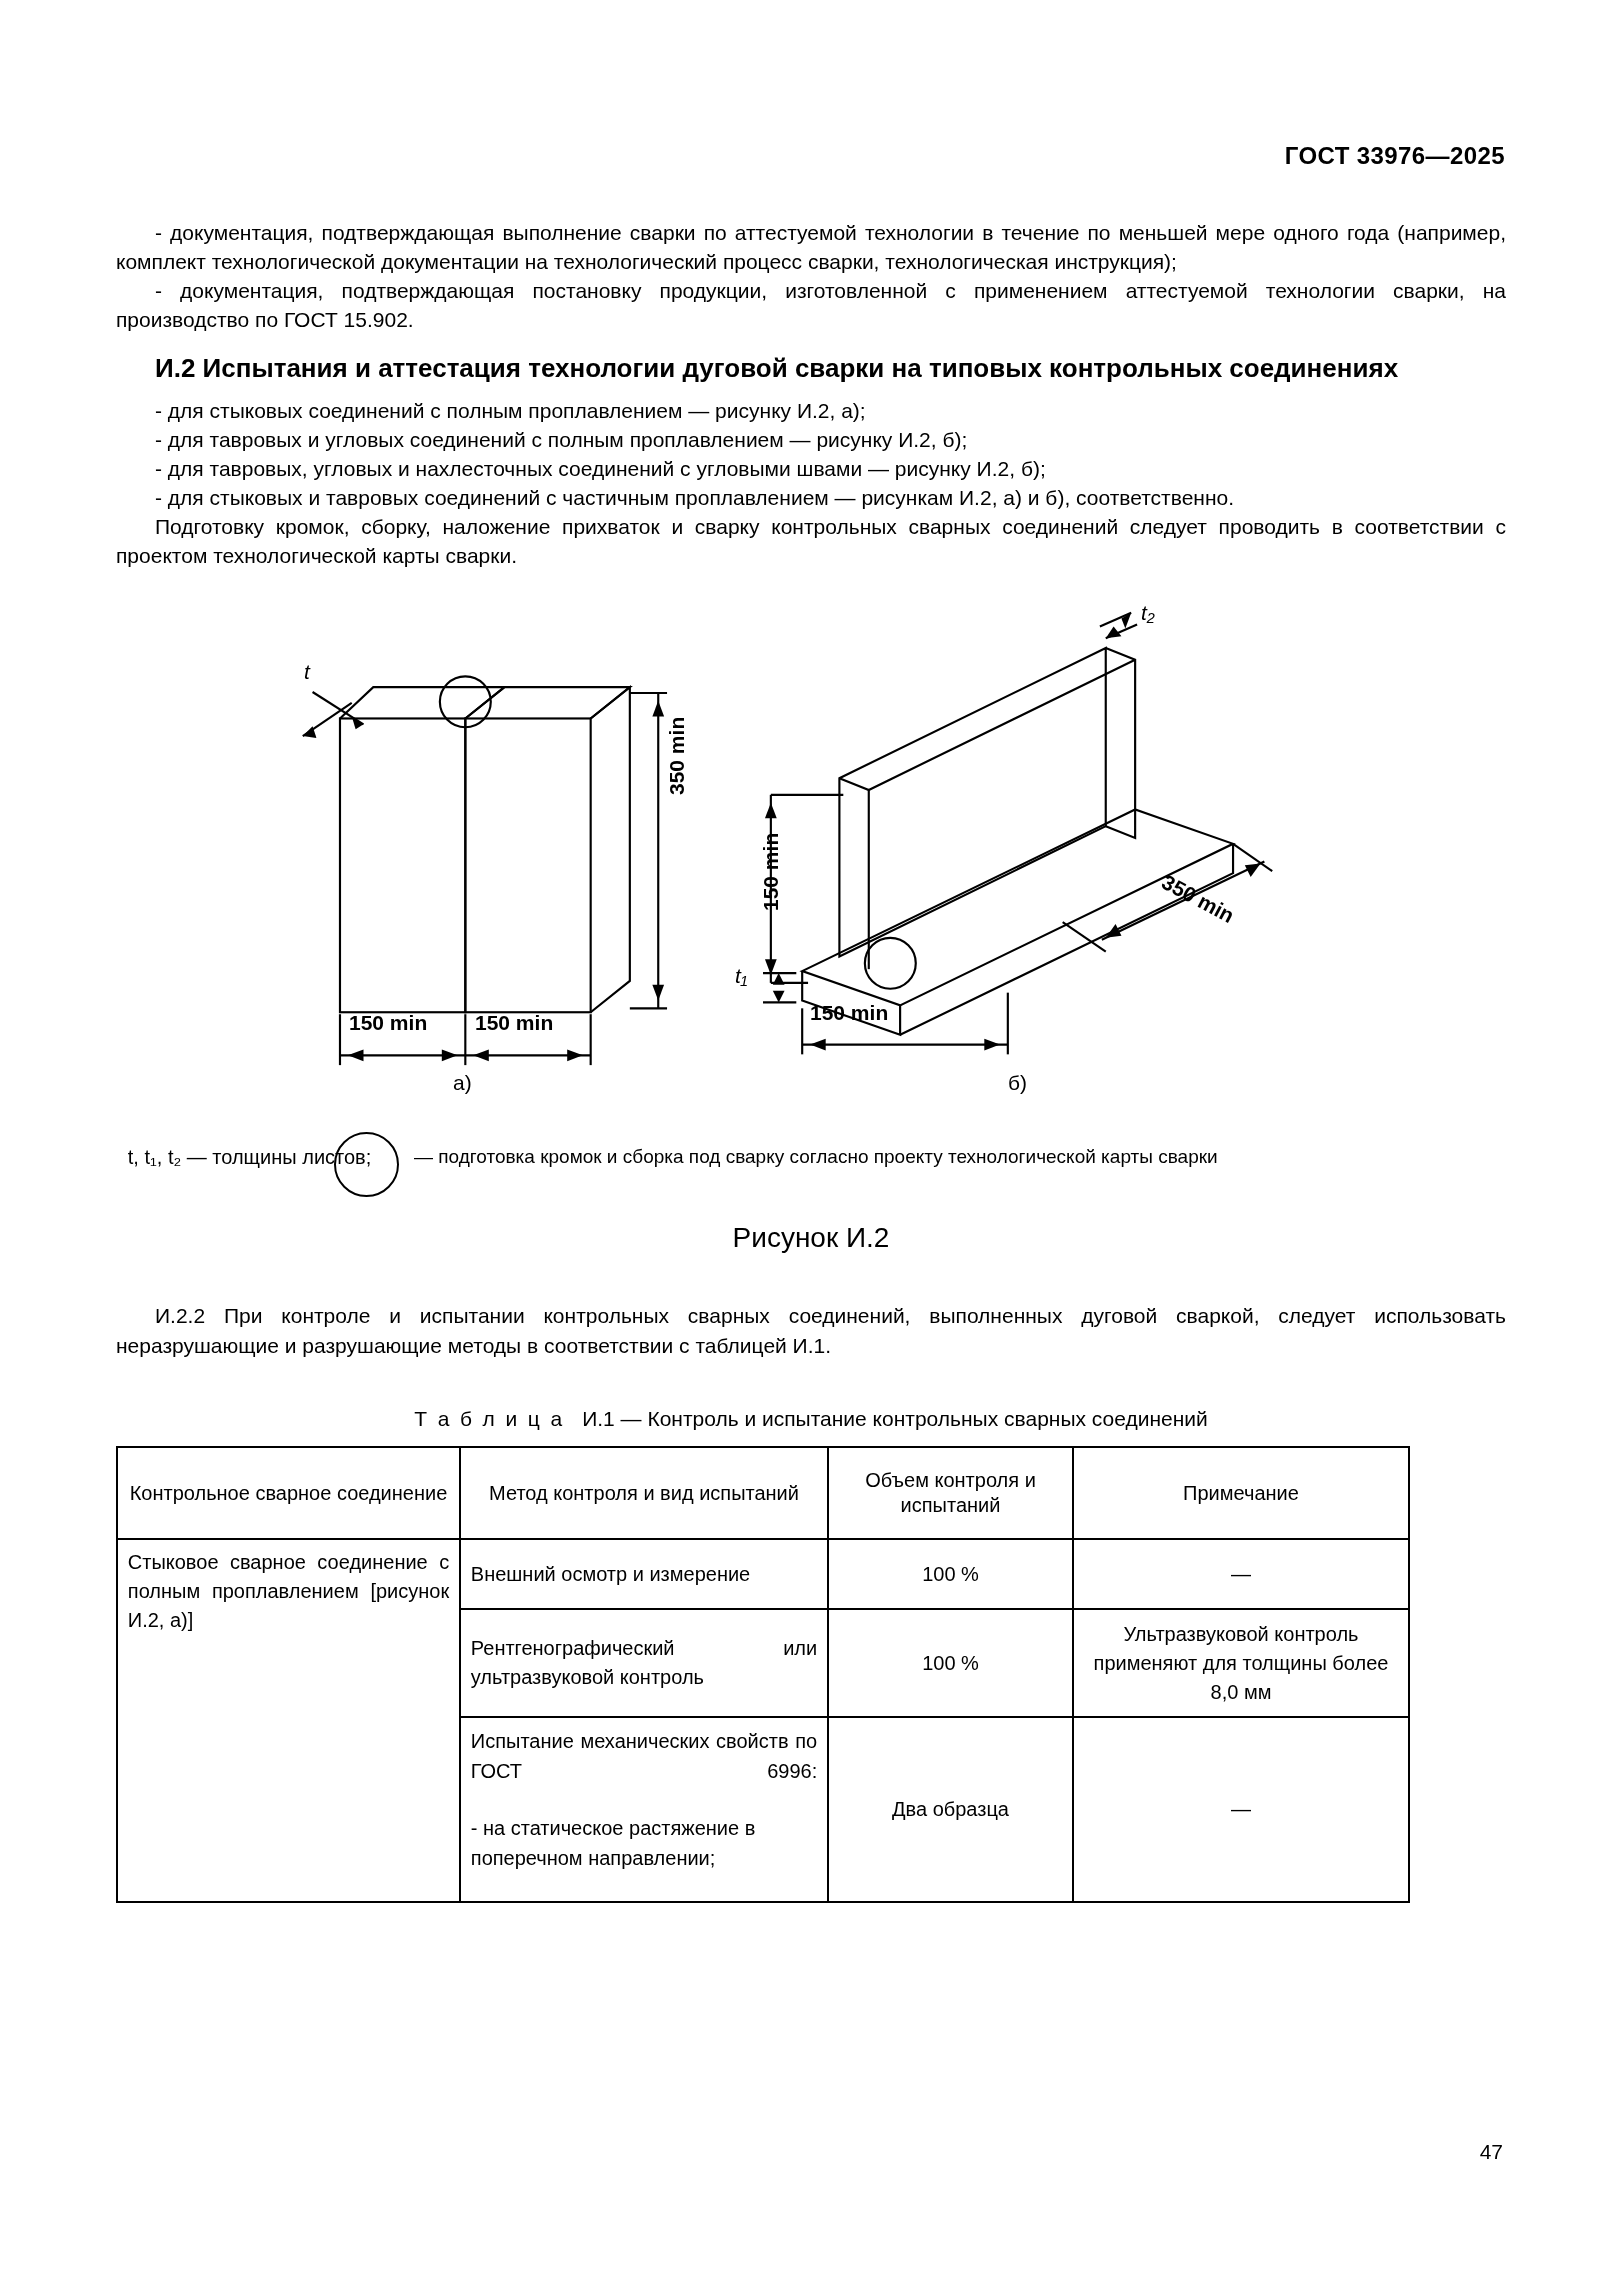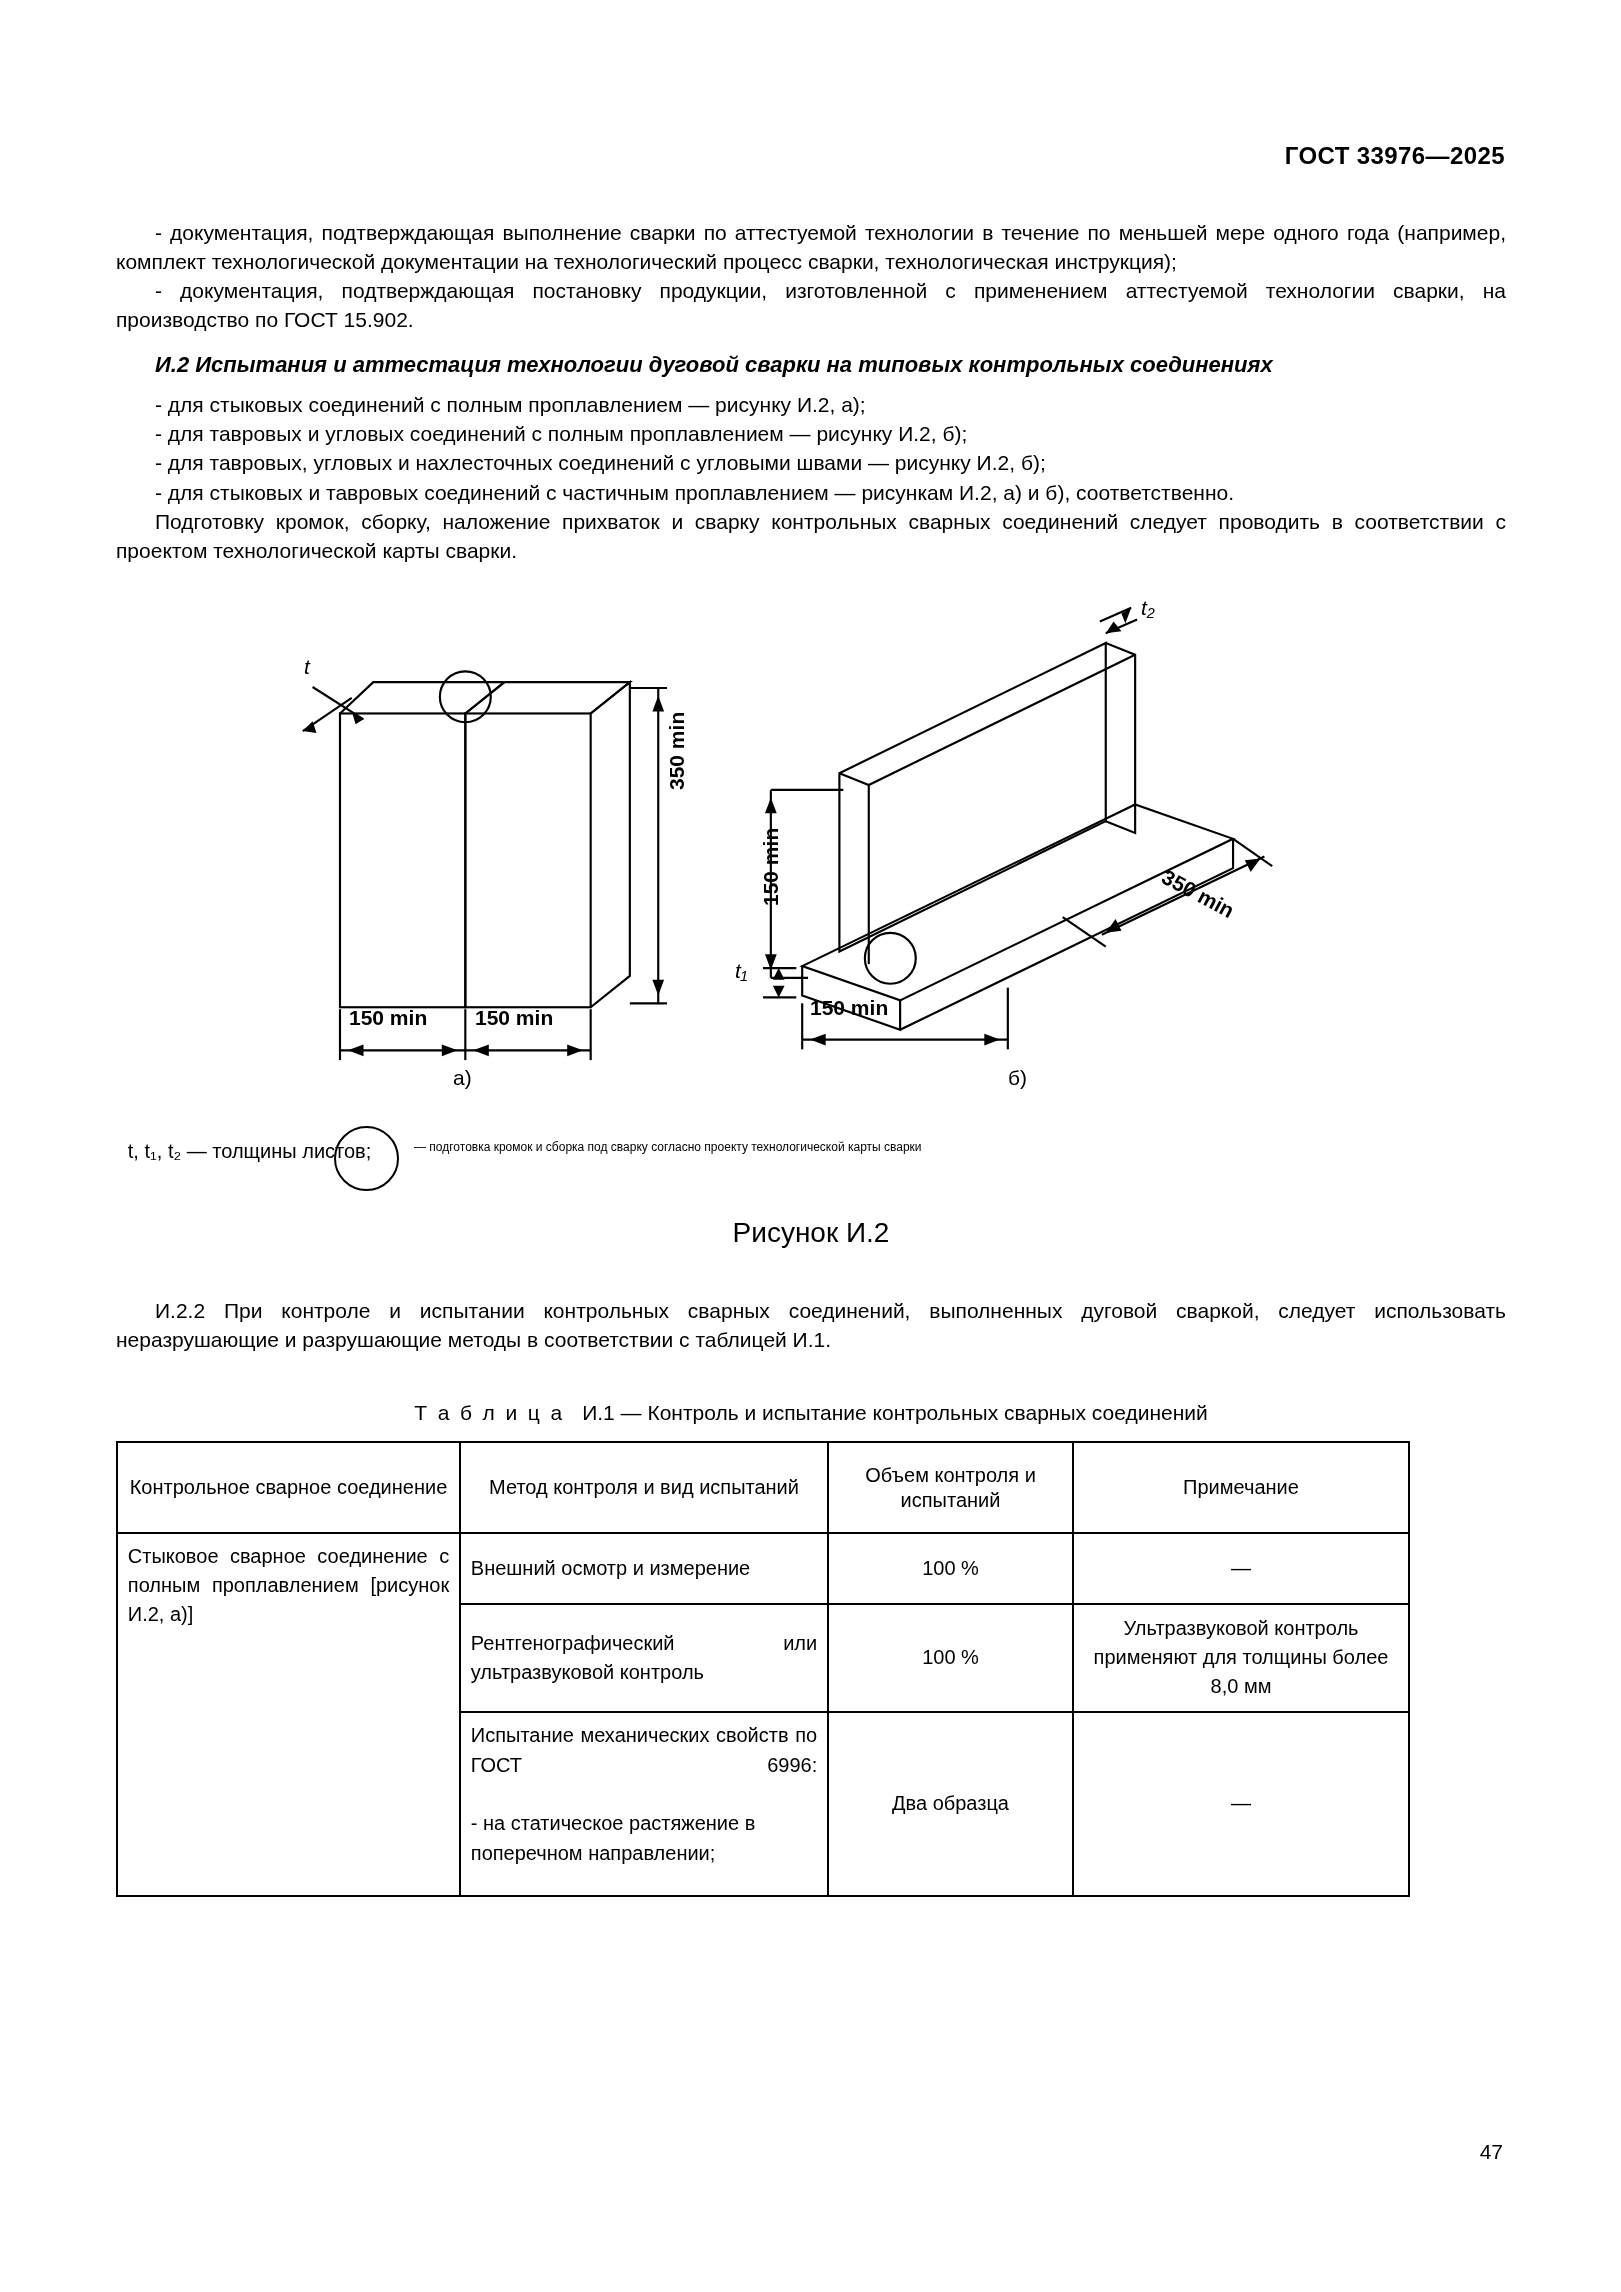--- a/index.html
+++ b/index.html
@@ -39,27 +39,26 @@
   p {
     margin: 0;
     font-size: 21px;
     line-height: 1.385;
     text-align: justify;
   }
   p.indent {
     text-indent: 39px;
   }
   .sec-head {
-    font-size: 22px;
+    font-size: 26px;
     font-weight: bold;
     line-height: 1.385;
     text-indent: 39px;
     margin-top: 15.7px;
     margin-bottom: 9.8px;
-    font-style: italic;
   }
 
   
   .figure {
     position: relative;
     width: 1390px;
     height: 519px;
     margin-top: 29px;
   }
   .fig-svg { position: absolute; left: 0; top: 0; }
@@ -232,21 +231,21 @@
       <div class="fig-label" style="left:694px; top:402px; font-weight:bold;">150 min</div>
       <div class="fig-label" style="left:1053px; top:271px; transform:rotate(28deg); transform-origin:left top; font-weight:bold;">350 min</div>
 
       <div class="fig-label" style="left:337px; top:472px;">а)</div>
       <div class="fig-label" style="left:892px; top:472px;">б)</div>
     </div>
 
     <div class="caption-line">
       <span style="position:absolute; left:11.8px; top:19.6px; font-size:20px;">t, t₁, t₂ — толщины листов;</span>
       <span style="position:absolute; left:218px; top:5.9px; width:61px; height:61px; border:2.2px solid #000; border-radius:50%;"></span>
-      <span style="position:absolute; left:298px; top:19.6px; font-size:12px;">— подготовка кромок и сборка под сварку согласно проекту технологической карты сварки</span>
+      <span style="position:absolute; left:298px; top:19.6px; font-size:19px;">— подготовка кромок и сборка под сварку согласно проекту технологической карты сварки</span>
     </div>
 
     <div class="fig-caption">Рисунок И.2</div>
 
     <p class="indent" style="margin-top:47px;">И.2.2 При контроле и испытании контрольных сварных соединений, выполненных дуговой сваркой, следует использовать неразрушающие и разрушающие методы в соответствии с таблицей И.1.</p>
 
     <div class="table-title">
       <span class="sp">Т а б л и ц а</span>
       &nbsp;&nbsp;<span>И.1 — Контроль и испытание контрольных сварных соединений</span>
     </div>

